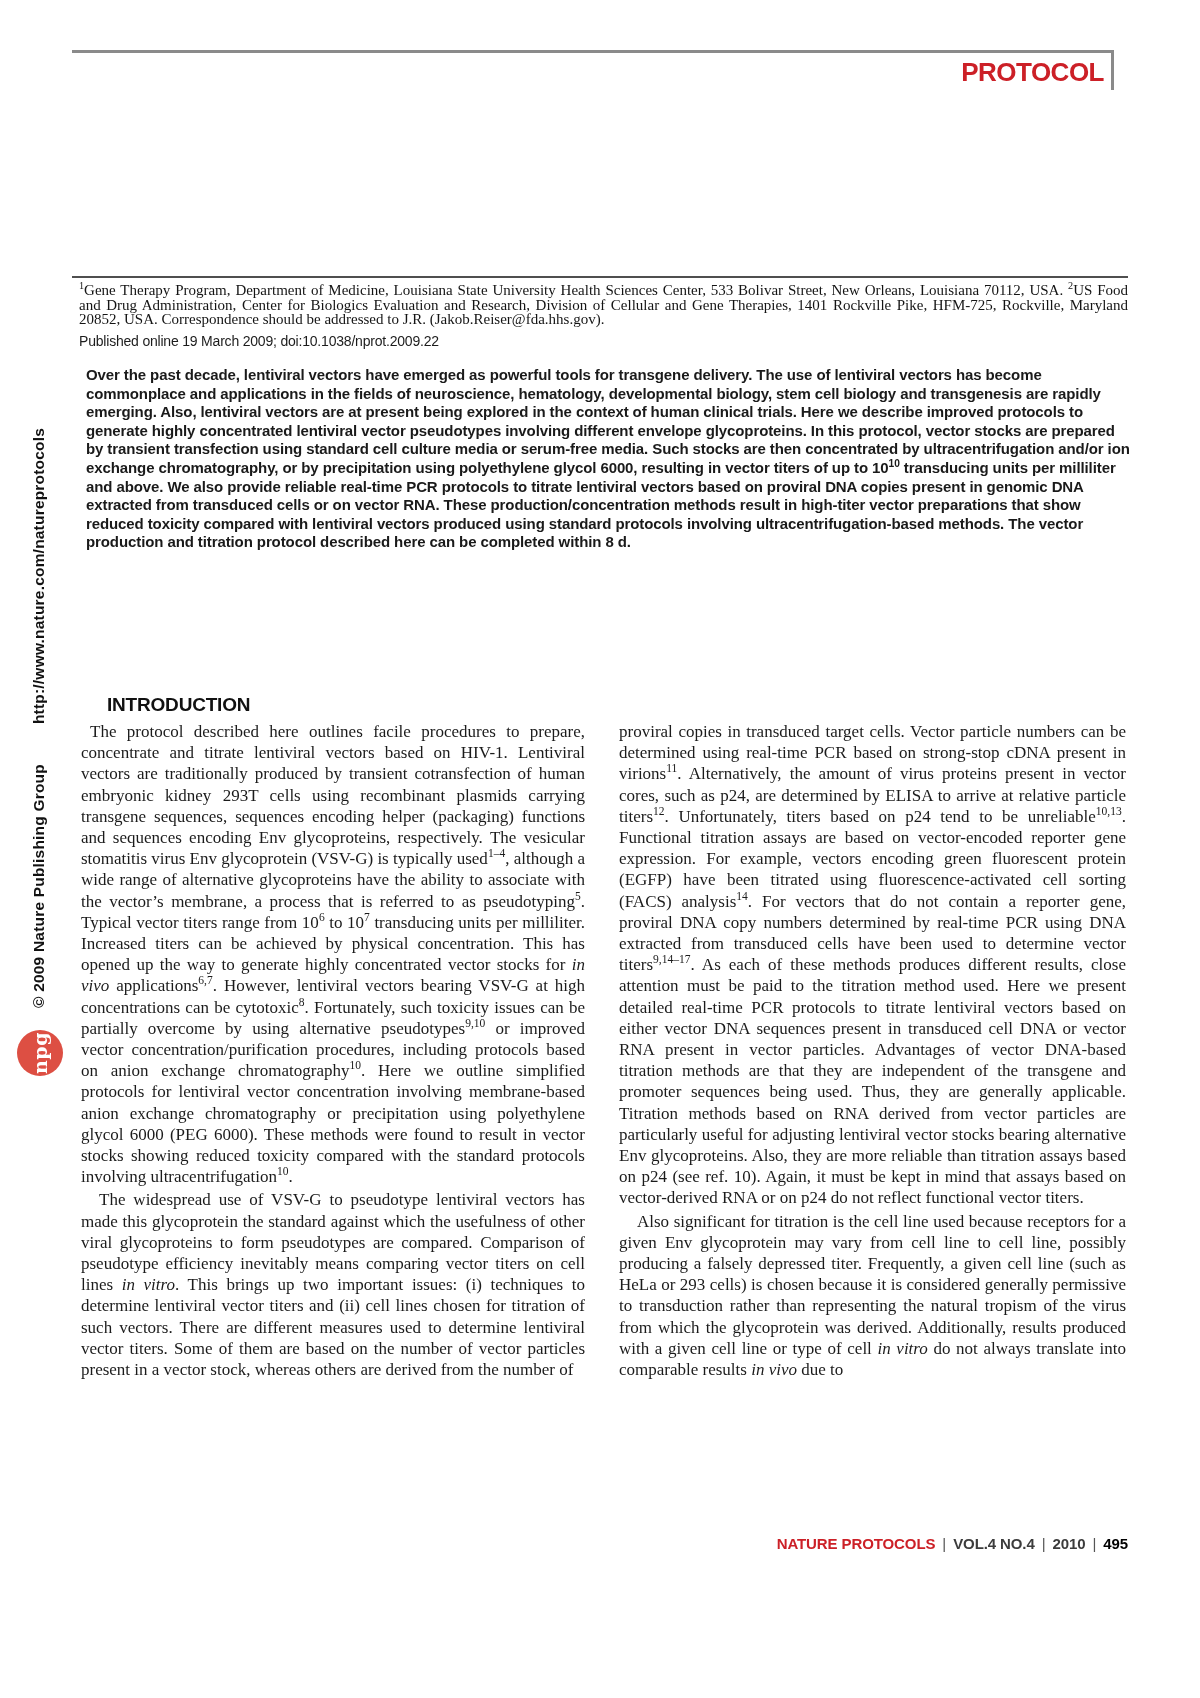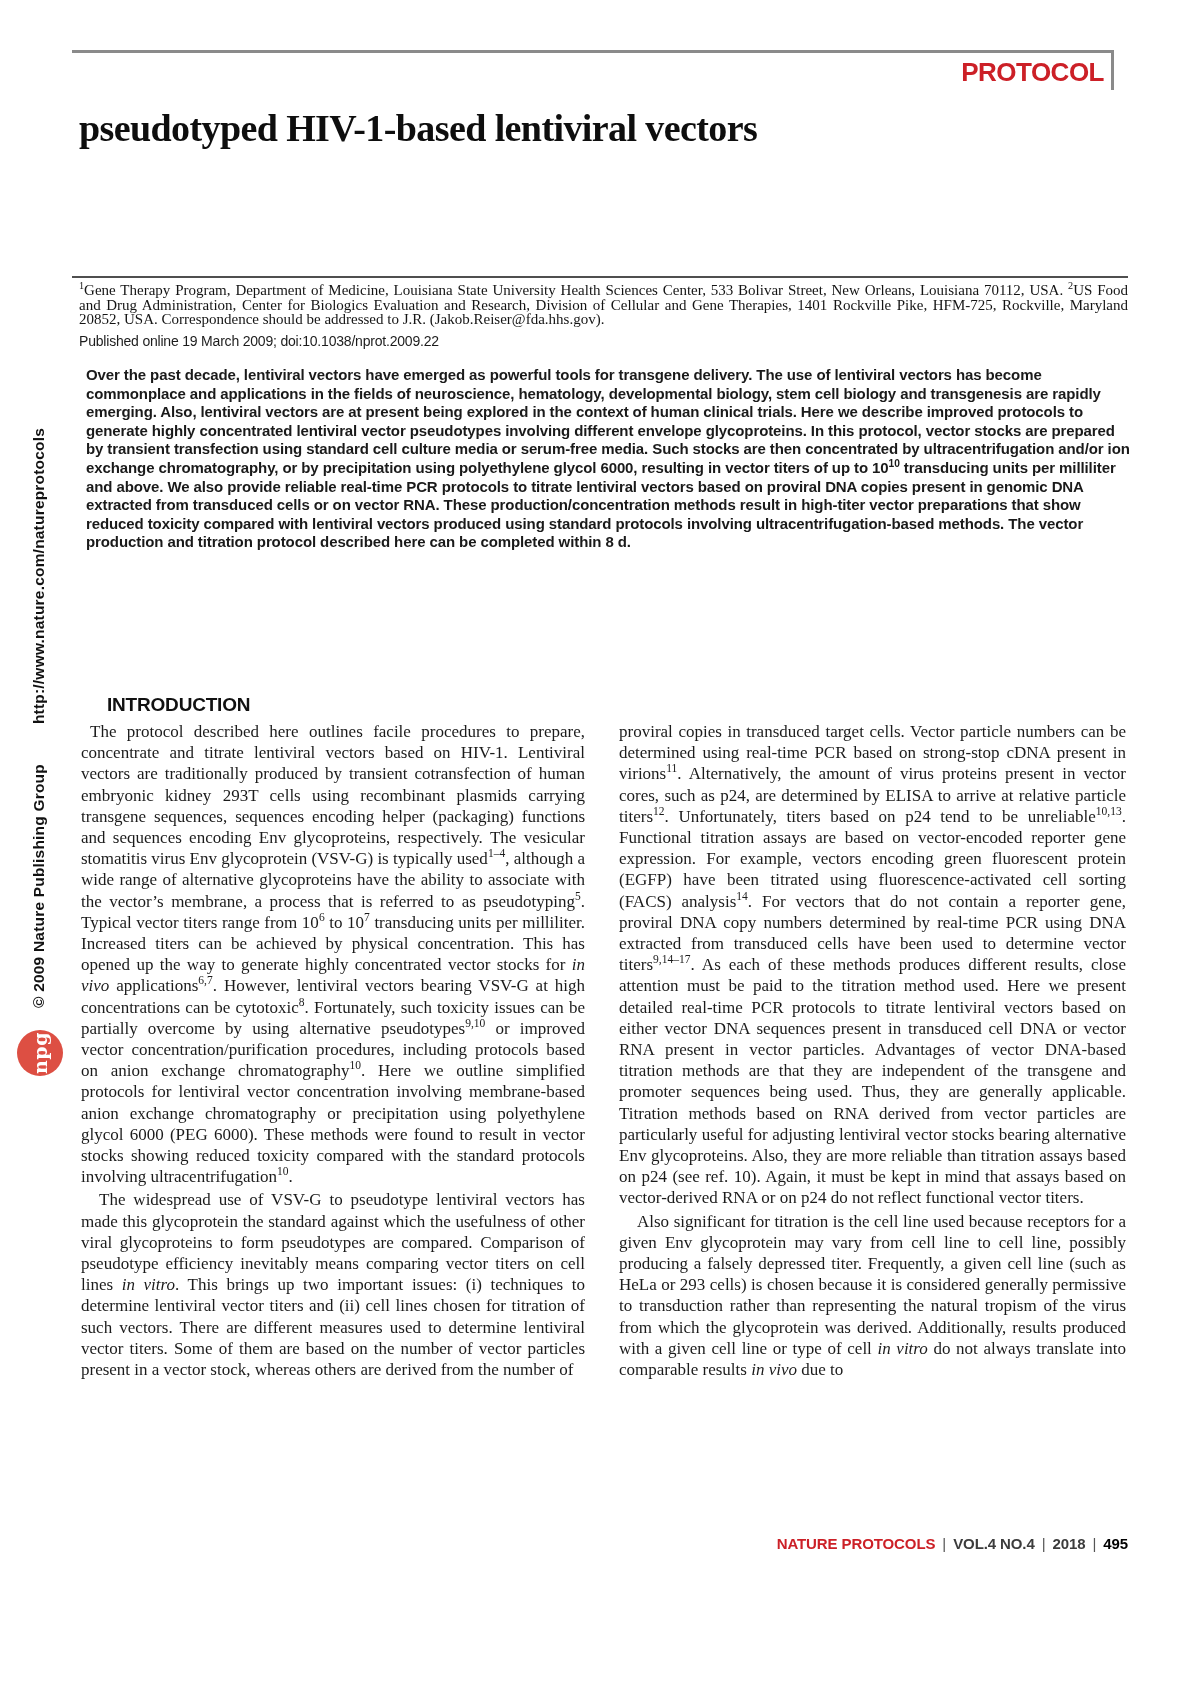--- a/index.html
+++ b/index.html
@@ -86,21 +86,20 @@
 </head>
 <body>
 
 <div class="page">
 
   <div class="top-rule"></div>
   <div class="kicker-vline"></div>
   <div class="kicker">PROTOCOL</div>
 
   <div class="title">
-    <div>pseudotyped HIV-1-based lentiviral vectors</div>
   </div>
 
 
   <div class="affil-rule"></div>
   <div class="affiliation"><sup>1</sup><span>Gene Therapy Program, Department of Medicine, Louisiana State University Health Sciences Center, 533 Bolivar Street, New Orleans, Louisiana 70112, USA. </span><sup>2</sup><span>US Food and Drug Administration, Center for Biologics Evaluation and Research, Division of Cellular and Gene Therapies, 1401 Rockville Pike, HFM-725, Rockville, Maryland 20852, USA. Correspondence should be addressed to J.R. (Jakob.Reiser@fda.hhs.gov).</span></div>
 
   <div class="published">Published online 19 March 2009; doi:10.1038/nprot.2009.22</div>
 
   <div class="abstract"><span>Over the past decade, lentiviral vectors have emerged as powerful tools for transgene delivery. The use of lentiviral vectors has become commonplace and applications in the fields of neuroscience, hematology, developmental biology, stem cell biology and transgenesis are rapidly emerging. Also, lentiviral vectors are at present being explored in the context of human clinical trials. Here we describe improved protocols to generate highly concentrated lentiviral vector pseudotypes involving different envelope glycoproteins. In this protocol, vector stocks are prepared by transient transfection using standard cell culture media or serum-free media. Such stocks are then concentrated by ultracentrifugation and/or ion exchange chromatography, or by precipitation using polyethylene glycol 6000, resulting in vector titers of up to 10</span><sup>10</sup><span> transducing units per milliliter and above. We also provide reliable real-time PCR protocols to titrate lentiviral vectors based on proviral DNA copies present in genomic DNA extracted from transduced cells or on vector RNA. These production/concentration methods result in high-titer vector preparations that show reduced toxicity compared with lentiviral vectors produced using standard protocols involving ultracentrifugation-based methods. The vector production and titration protocol described here can be completed within 8 d.</span></div>
 
@@ -117,16 +116,16 @@
   </div>
 
   <div class="sidebar-text">
     <span>© 2009 Nature Publishing Group</span><span class="gap"></span><span>http://www.nature.com/natureprotocols</span>
   </div>
   <div class="npg-logo">
     <span class="npg-text">npg</span>
   </div>
 
   <div class="footer">
-    <span class="journal">NATURE PROTOCOLS</span><span class="sep">|</span><span>VOL.4 NO.4</span><span class="sep">|</span><span>2018</span><span class="sep">|</span><span class="pageno">495</span>
+    <span class="journal">NATURE PROTOCOLS</span><span class="sep">|</span><span>VOL.4 NO.4</span><span class="sep">|</span><span>2010</span><span class="sep">|</span><span class="pageno">495</span>
   </div>
 
 </div>
 
 </body></html>

